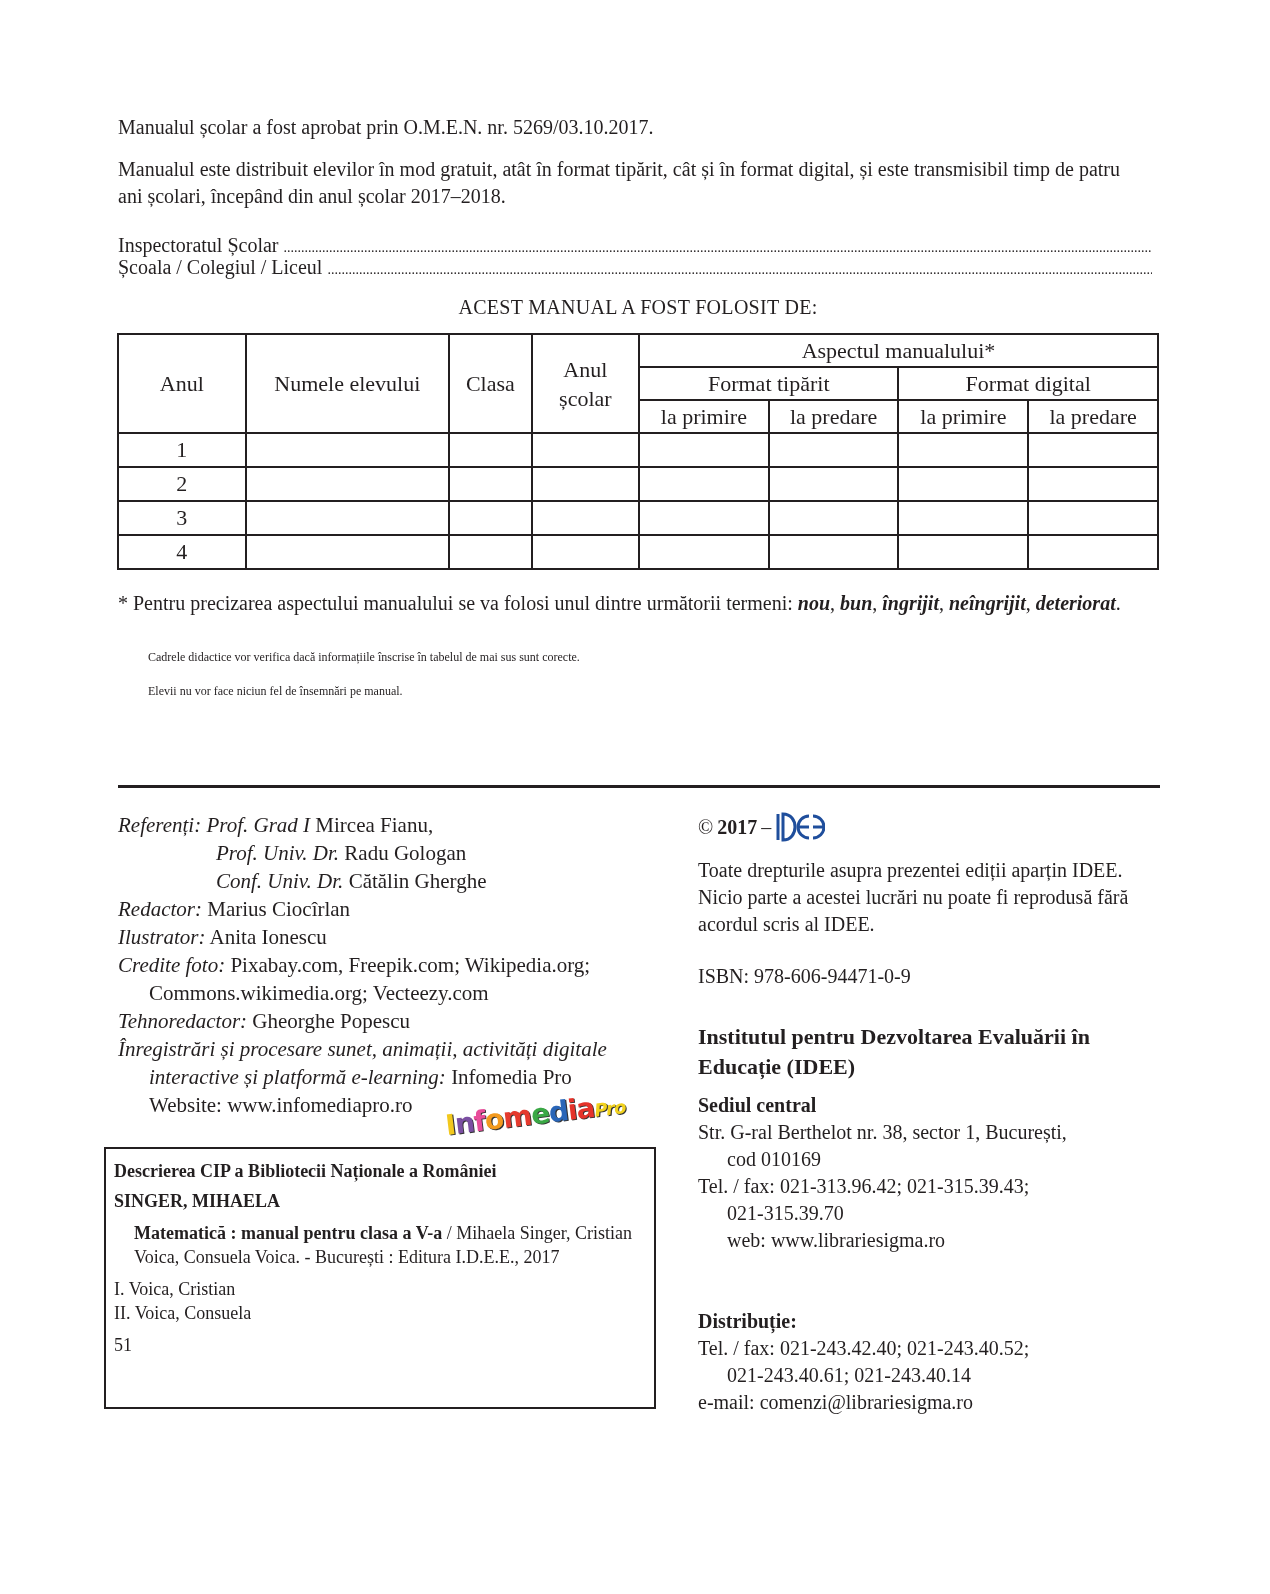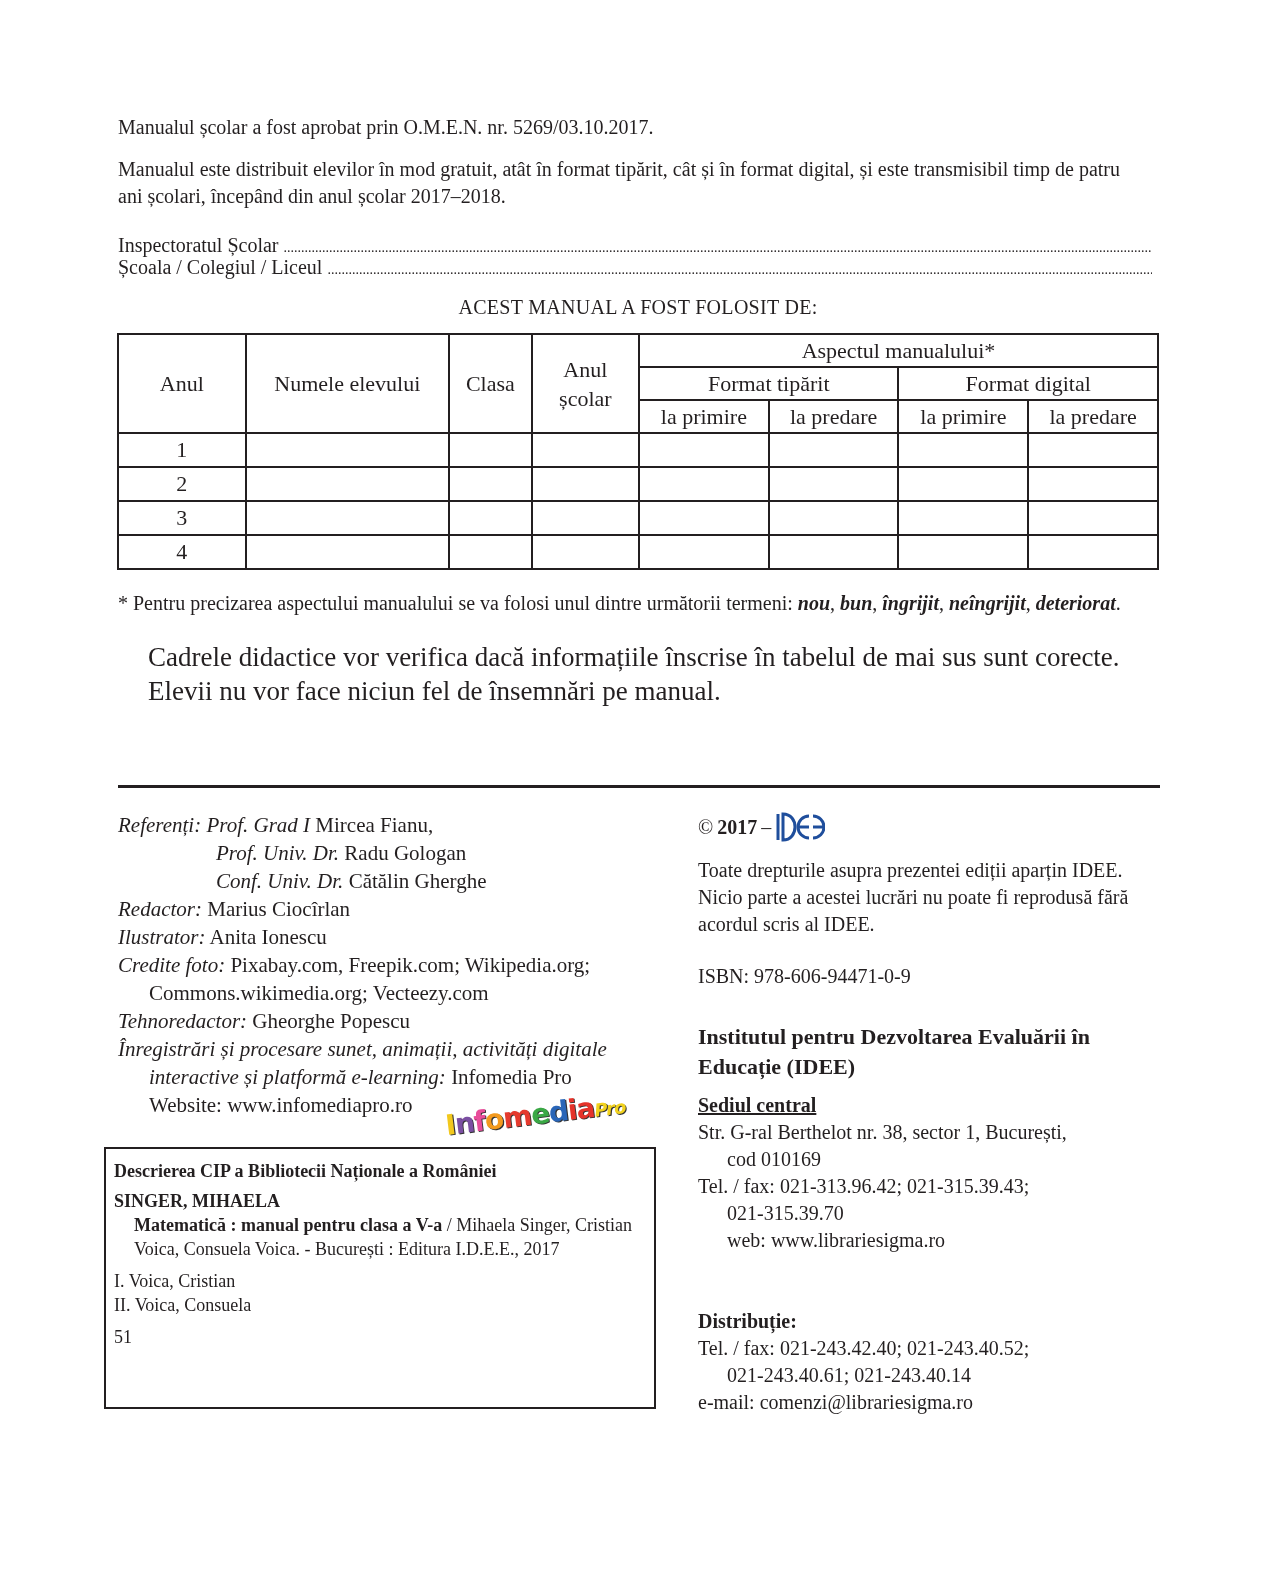--- a/index.html
+++ b/index.html
@@ -28,21 +28,21 @@
   table.usage td, table.usage th {
     border: 2px solid #231f20; text-align: center; font-weight: normal; padding: 0;
   }
   table.usage .h1 { height: 33px; }
   table.usage .h2 { height: 33px; }
   table.usage .h3 { height: 33px; }
   table.usage tbody td { height: 32px; }
 
   .note { left: 118px; top: 589px; width: 1040px; font-size: 20px; line-height: 28px; }
   .note b { font-style: italic; }
-  .indent-line { left: 148px; font-size: 27px; line-height: 28px; }
+  .indent-line { left: 148px; font-size: 12px; line-height: 28px; }
   .teachers { top: 643px; }
   .students { top: 677px; }
 
   .hrule { left: 118px; top: 785px; width: 1042px; height: 3px; background: #231f20; }
 
   .credits { left: 118px; top: 811px; width: 540px; font-size: 21px; line-height: 28px; }
   .credits .row { white-space: nowrap; }
   .credits i { font-style: italic; }
   .credits .ind1 { padding-left: 98px; }
   .credits .ind2 { padding-left: 31px; }
@@ -53,31 +53,31 @@
   }
   .infomedia-logo span { text-shadow: 1px 1px 0 #333; }
 
   .cip-box {
     left: 104px; top: 1147px; width: 552px; height: 262px;
     border: 2px solid #231f20; box-sizing: border-box; padding: 10px 8px;
     font-size: 18px; line-height: 24px;
   }
   .cip-box .b { font-weight: bold; }
   .cip-box .gap { height: 8px; }
-  .cip-box .ind { padding-left: 20px; }
+  .cip-box .ind { padding-left: 20px; margin-top: 8px; }
 
   .right-col { left: 698px; width: 470px; font-size: 20px; line-height: 27px; }
   .copyright { top: 812px; display: flex; align-items: center; gap: 4px; font-size: 20px; }
   .copyright b { font-weight: bold; }
   .idee-logo { display: inline-block; }
   .rights { top: 857px; }
   .isbn-r { top: 963px; }
   .inst { top: 1022px; font-weight: bold; font-size: 22px; line-height: 30px; }
   .sediu { top: 1092px; }
-  .sediu .h { font-weight: bold; text-decoration: underline; }
+  .sediu .h { font-weight: bold; }
   .ind-r { padding-left: 29px; }
   .distr { top: 1308px; }
   .distr .h { font-weight: bold; }
 </style>
 </head>
 <body>
 
 <div class="abs p approval">Manualul școlar a fost aprobat prin O.M.E.N. nr. 5269/03.10.2017.</div>
 <div class="abs p distrib">Manualul este distribuit elevilor în mod gratuit, atât în format tipărit, cât și în format digital, și este transmisibil timp de patru ani școlari, începând din anul școlar 2017–2018.</div>
 

